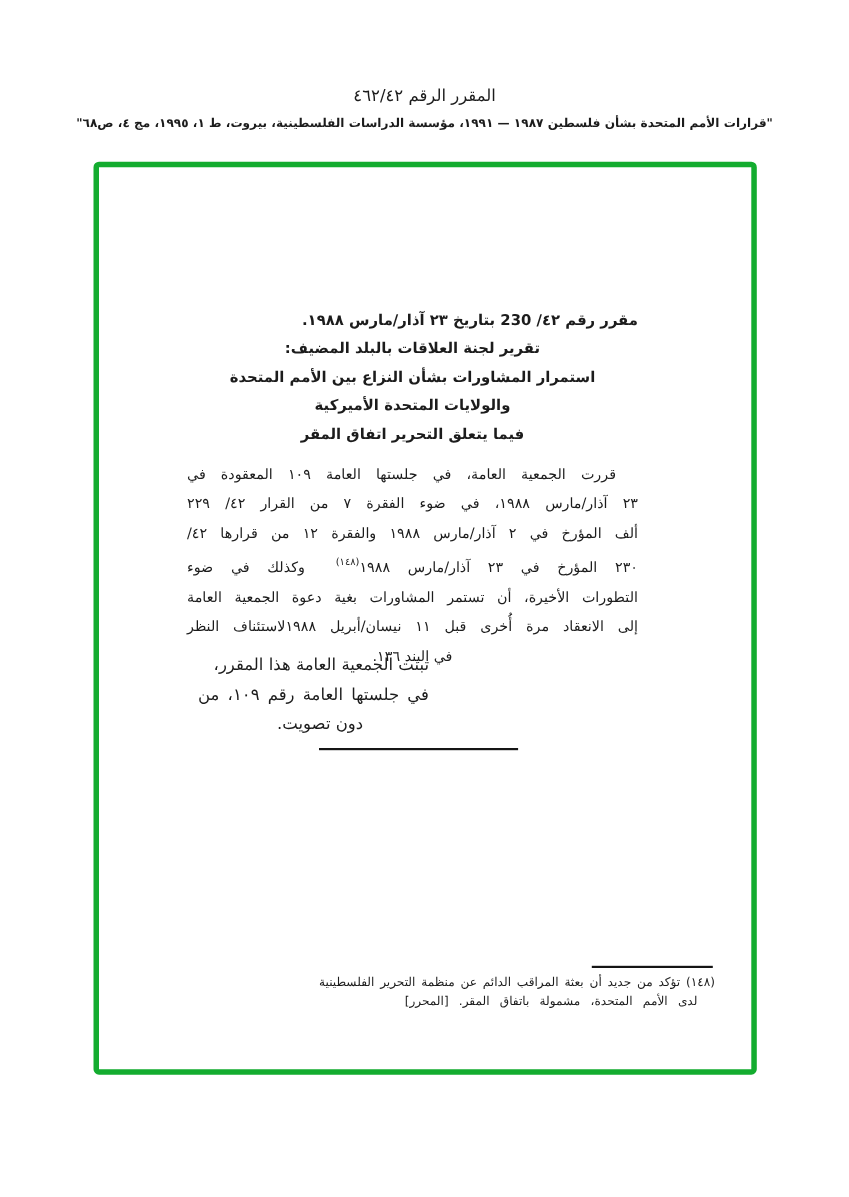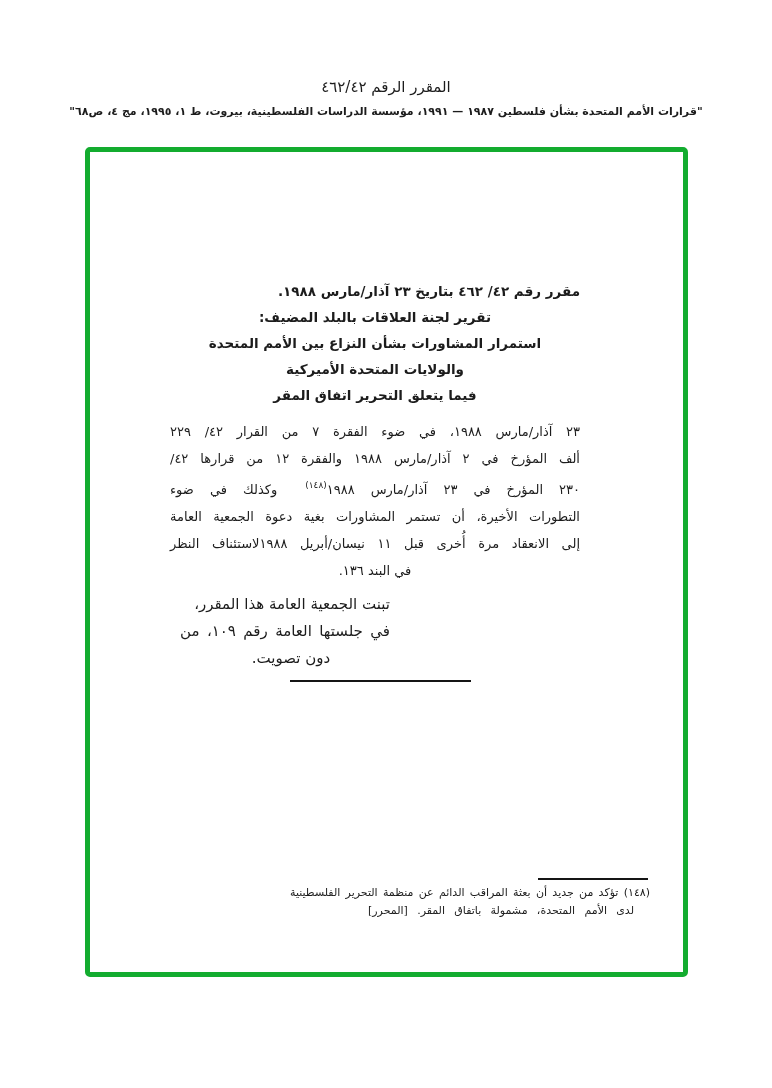--- a/index.html
+++ b/index.html
@@ -58,28 +58,29 @@
 
 <div class="page">
 
   <div class="hdr-title">المقرر الرقم ٤٦٢/٤٢</div>
 
   <div class="hdr-src">"قرارات الأمم المتحدة بشأن فلسطين ١٩٨٧ — ١٩٩١، مؤسسة الدراسات الفلسطينية، بيروت، ط ١، ١٩٩٥، مج ٤، ص٦٨"</div>
 
   <div class="frame">
 
     <div class="column doc-heading">
-      <div class="h-line h-right">مقرر رقم ٤٢/ ٤٦٢ بتاريخ ٢٣ آذار/مارس ١٩٨٨.</div>
+      <div class="h-line h-right">مقرر رقم ٤٢/ 230 بتاريخ ٢٣ آذار/مارس ١٩٨٨.</div>
       <div class="h-line h-center">تقرير لجنة العلاقات بالبلد المضيف:</div>
       <div class="h-line h-center">استمرار المشاورات بشأن النزاع بين الأمم المتحدة</div>
       <div class="h-line h-center">والولايات المتحدة الأميركية</div>
       <div class="h-line h-center">فيما يتعلق التحرير اتفاق المقر</div>
     </div>
 
     <div class="column para1">
+      <div class="jline indent1">قررت الجمعية العامة، في جلستها العامة ١٠٩ المعقودة في</div>
       <div class="jline">٢٣ آذار/مارس ١٩٨٨، في ضوء الفقرة ٧ من القرار ٤٢/ ٢٢٩</div>
       <div class="jline">ألف المؤرخ في ٢ آذار/مارس ١٩٨٨ والفقرة ١٢ من قرارها ٤٢/</div>
       <div class="jline"><span>٢٣٠ المؤرخ في ٢٣ آذار/مارس ١٩٨٨</span><sup class="fnref">(١٤٨)</sup><span> وكذلك في ضوء</span></div>
       <div class="jline">التطورات الأخيرة، أن تستمر المشاورات بغية دعوة الجمعية العامة</div>
       <div class="jline">إلى الانعقاد مرة أُخرى قبل ١١ نيسان/أبريل ١٩٨٨لاستئناف النظر</div>
       <div class="rline">في البند ١٣٦.</div>
     </div>
 
     <div class="para2">
       <div>تبنت الجمعية العامة هذا المقرر،</div>

